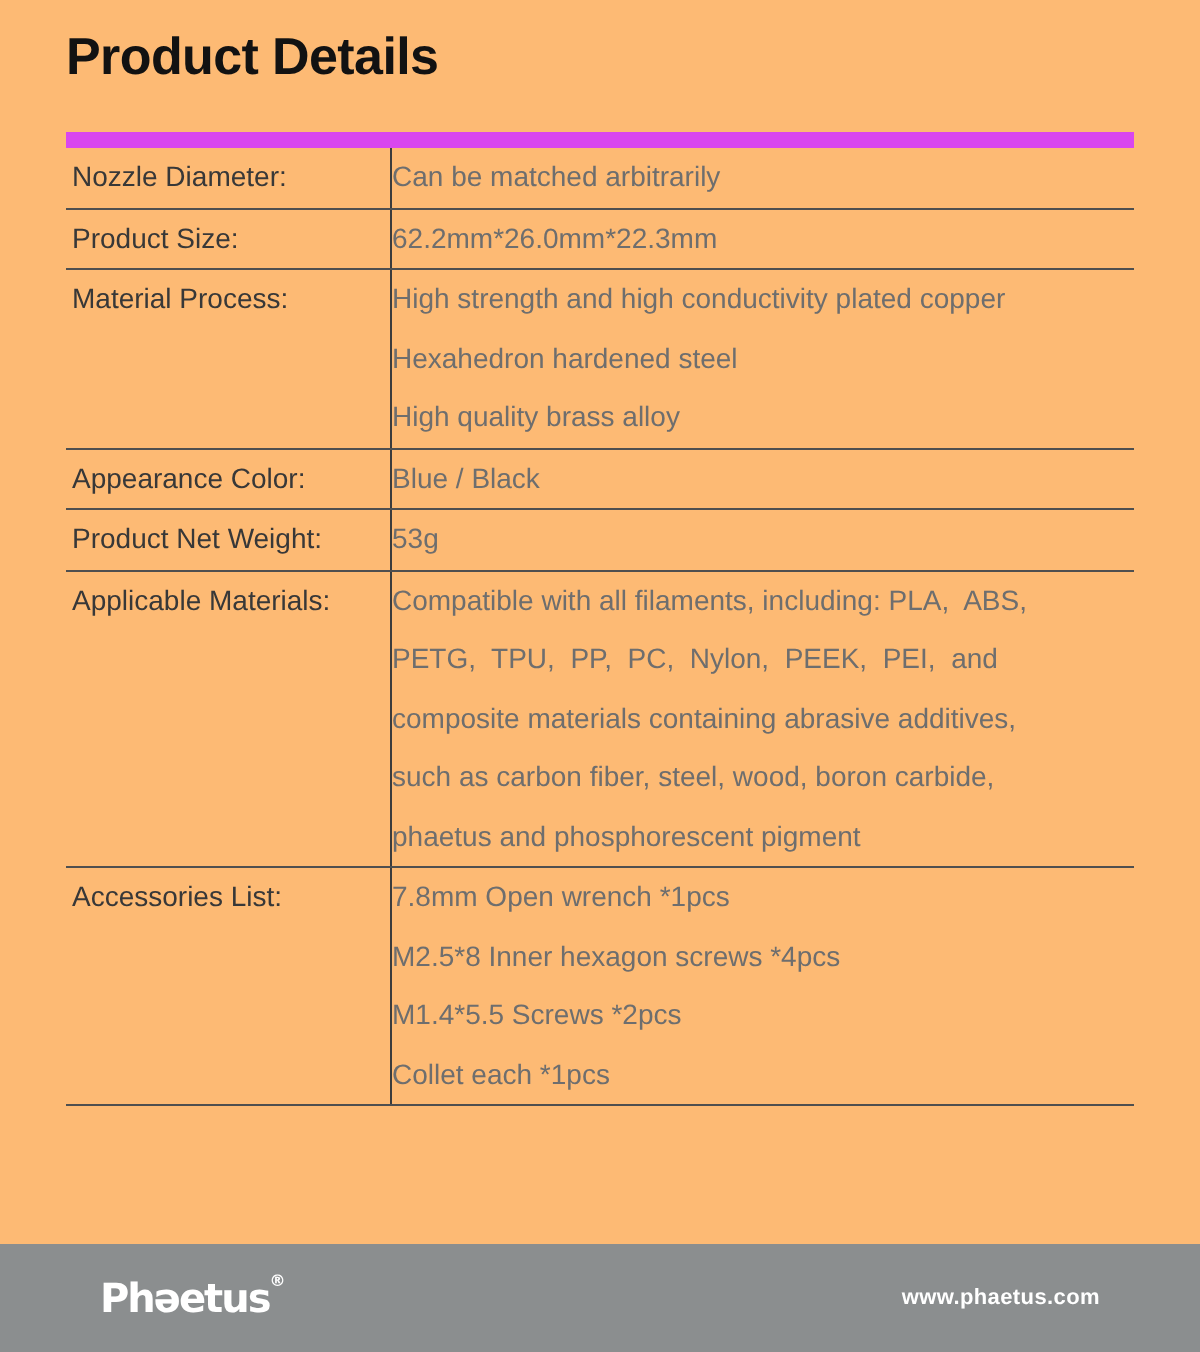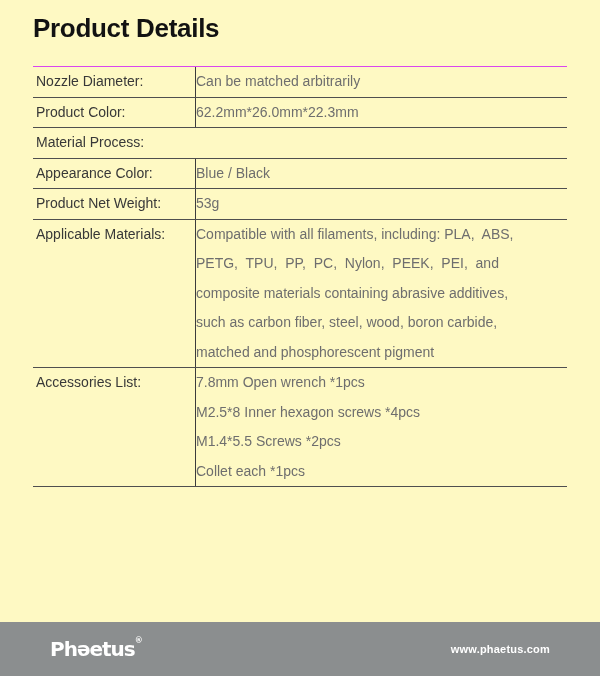--- a/index.html
+++ b/index.html
@@ -1,40 +1,40 @@
 <!DOCTYPE html>
 <html><head>
 <meta charset="utf-8">
 <style>
   * { margin: 0; padding: 0; box-sizing: border-box; }
   html, body { background: #ffffff; }
   .page {
     position: relative;
     width: 600px;
     height: 676px;
-    background: #fef9c3;
+    background: #fdba74;
     font-family: "Liberation Sans", sans-serif;
     overflow: hidden;
   }
   .page-title {
     position: absolute;
     left: 33px;
     top: 13px;
     font-size: 26px;
     font-weight: 700;
     letter-spacing: -0.3px;
     color: #121212;
     font-family: "Liberation Sans", sans-serif;
   }
   .spec-table {
     position: absolute;
     left: 33px;
     top: 66px;
     width: 534px;
-    border-top: 1px solid #d946ef;
+    border-top: 8px solid #d946ef;
   }
   .spec-row {
     display: flex;
     border-bottom: 1px solid #4f4f4f;
   }
   .label-cell {
     width: 162px;
     padding-left: 3px;
     padding-right: 6px;
   }
@@ -101,30 +101,35 @@
       <div class="label-cell">
         <div class="cell-line">Nozzle Diameter:</div>
       </div>
       <div class="value-cell">
         <div class="cell-line">Can be matched arbitrarily</div>
       </div>
     </div>
 
     <div class="spec-row">
       <div class="label-cell">
-        <div class="cell-line">Product Color:</div>
+        <div class="cell-line">Product Size:</div>
       </div>
       <div class="value-cell">
         <div class="cell-line">62.2mm*26.0mm*22.3mm</div>
       </div>
     </div>
 
     <div class="spec-row">
       <div class="label-cell">
         <div class="cell-line">Material Process:</div>
+      </div>
+      <div class="value-cell">
+        <div class="cell-line">High strength and high conductivity plated copper</div>
+        <div class="cell-line">Hexahedron hardened steel</div>
+        <div class="cell-line">High quality brass alloy</div>
       </div>
     </div>
 
     <div class="spec-row">
       <div class="label-cell">
         <div class="cell-line">Appearance Color:</div>
       </div>
       <div class="value-cell">
         <div class="cell-line">Blue / Black</div>
       </div>
@@ -141,21 +146,21 @@
 
     <div class="spec-row">
       <div class="label-cell">
         <div class="cell-line">Applicable Materials:</div>
       </div>
       <div class="value-cell">
         <div class="cell-line">Compatible with all filaments, including: PLA,  ABS,</div>
         <div class="cell-line">PETG,  TPU,  PP,  PC,  Nylon,  PEEK,  PEI,  and</div>
         <div class="cell-line">composite materials containing abrasive additives,</div>
         <div class="cell-line">such as carbon fiber, steel, wood, boron carbide,</div>
-        <div class="cell-line">matched and phosphorescent pigment</div>
+        <div class="cell-line">phaetus and phosphorescent pigment</div>
       </div>
     </div>
 
     <div class="spec-row">
       <div class="label-cell">
         <div class="cell-line">Accessories List:</div>
       </div>
       <div class="value-cell">
         <div class="cell-line">7.8mm Open wrench *1pcs</div>
         <div class="cell-line">M2.5*8 Inner hexagon screws *4pcs</div>

